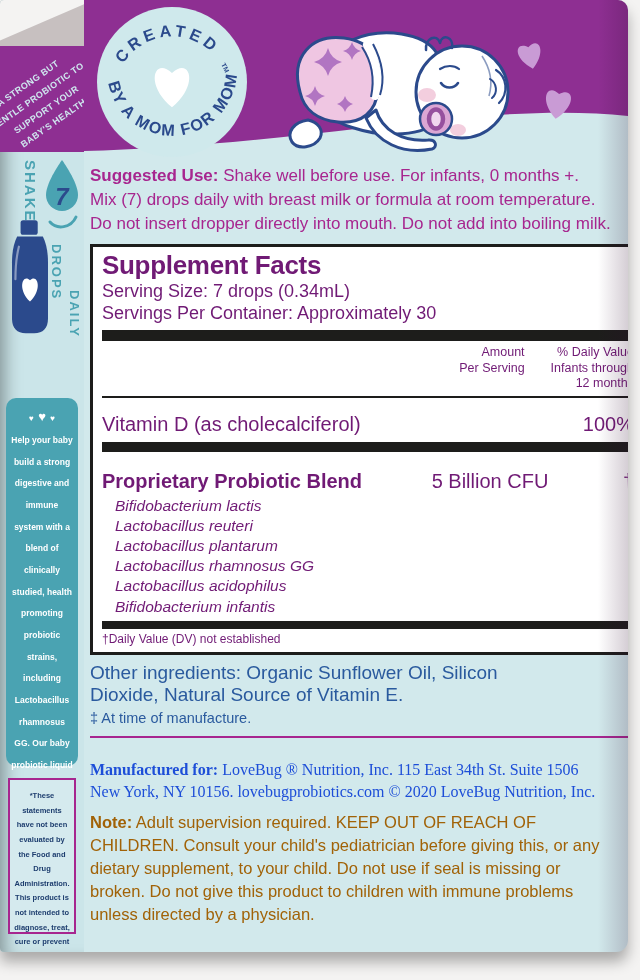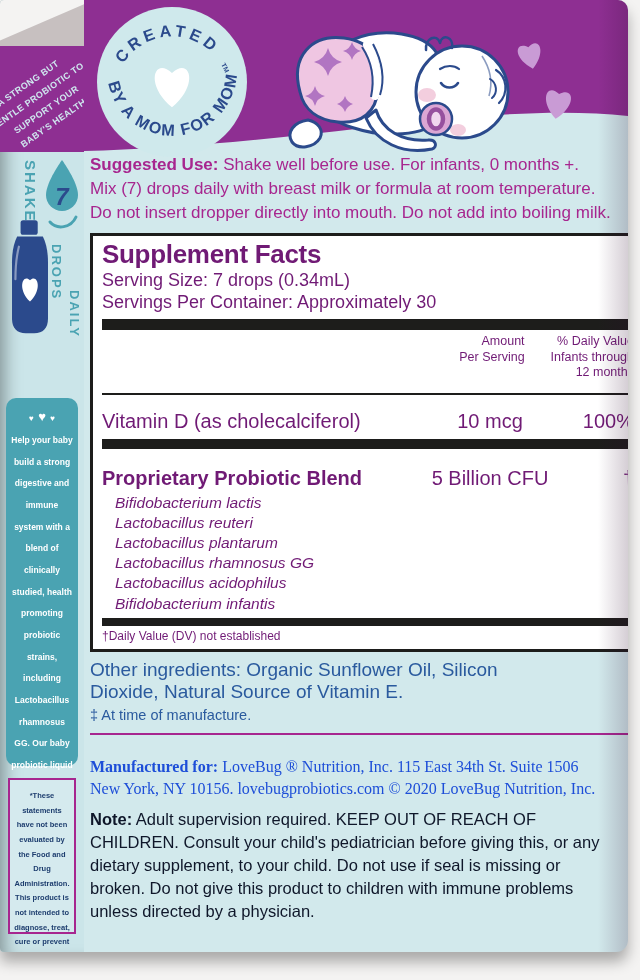--- a/index.html
+++ b/index.html
@@ -37,49 +37,49 @@
        box-sizing:border-box;background:#d5eaee;padding:9px 4px;text-align:center;}
   .fda p{margin:0;color:#1d3d6e;font-size:7.5px;font-weight:600;line-height:1.95;}
 
   
   .face{position:absolute;left:84px;top:0;width:544px;height:952px;}
   .band{position:absolute;left:0;top:0;width:544px;height:162px;}
   .band svg.scene{position:absolute;left:0;top:0;}
   .badge{position:absolute;left:12px;top:6px;width:152px;height:152px;}
   .badge-txt{fill:#2b4a8c;font-weight:bold;font-family:"Liberation Sans",sans-serif;}
 
-  .content{position:absolute;left:0;top:139px;width:544px;box-sizing:border-box;padding:0 16px 0 6px;}
+  .content{position:absolute;left:0;top:150px;width:544px;box-sizing:border-box;padding:0 16px 0 6px;}
   .suggested{margin:14px 0 0;color:#a7268f;font-size:17px;line-height:24px;}
   .suggested strong{font-weight:bold;}
 
   .facts{margin-top:8px;width:556px;box-sizing:border-box;background:#ffffff;
          border:3px solid #1d1d1b;color:#701a75;padding:3px 9px 4px;}
   .facts h1{margin:1px 0 0;font-size:26px;line-height:1.1;letter-spacing:-.3px;}
   .serving{font-size:18px;line-height:1.26;}
   .bar{background:#1d1d1b;}
   .bar-lg{height:11px;margin:5px 0 0;}
   .bar-md{height:10px;margin:3px 0;}
   .bar-sm{height:8px;margin:4px 0 3px;}
   .cols-header{display:flex;justify-content:flex-end;gap:26px;margin-top:4px;
-               border-bottom:2.5px solid #1d1d1b;padding-bottom:12px;
+               border-bottom:2.5px solid #1d1d1b;padding-bottom:4px;
                font-size:12.5px;line-height:1.25;text-align:right;}
   .frow{display:grid;grid-template-columns:1fr 120px 84px;font-size:20px;line-height:1.25;
         padding:14px 0 2px;}
   .frow .amt{text-align:center;}
   .frow .dv{text-align:right;}
   .frow .nm b{font-weight:bold;}
   .strains{margin:0 0 2px 13px;font-size:15.5px;font-style:italic;line-height:1.3;}
   .footnote{font-size:12px;line-height:1.2;padding-bottom:2px;}
 
   .other{margin:7px 0 0;color:#2a5a9e;font-size:19px;line-height:22px;max-width:470px;}
   .mfg-note{margin:2px 0 0;color:#2a5a9e;font-size:14.5px;line-height:20px;}
   .sep{border:none;border-top:2px solid #a7268f;margin:8px 0 0 0;width:538px;}
   .mfg{margin:21px 0 0;color:#1d4ed8;font-size:16px;line-height:22px;font-family:Liberation Serif, serif;}
   .mfg strong{font-weight:bold;}
-  .note-p,.storage-p{margin:8px 0 0;color:#0f172a;font-size:16.5px;line-height:23px;max-width:528px;}
+  .note-p,.storage-p{margin:8px 0 0;color:#a16207;font-size:16.5px;line-height:23px;max-width:528px;}
   .note-p strong,.storage-p strong{font-weight:bold;}
 </style>
 </head>
 <body>
 
 <div class="page">
   <div class="box">
 
     <aside class="sidebar">
       <div class="corner">
@@ -206,21 +206,20 @@
             <div>
               <div>% Daily Value</div>
               <div>Infants through</div>
               <div>12 months</div>
             </div>
           </div>
 
           <div class="frow">
             <div class="nm">Vitamin D (as cholecalciferol)</div>
             <div class="amt">
-              <div>10 mcg</div>
             </div>
             <div class="dv">100%</div>
           </div>
 
           <div class="bar bar-md"></div>
 
           <div class="frow">
             <div class="nm"><b>Proprietary Probiotic Blend</b></div>
             <div class="amt">5 Billion CFU</div>
             <div class="dv">†</div>

